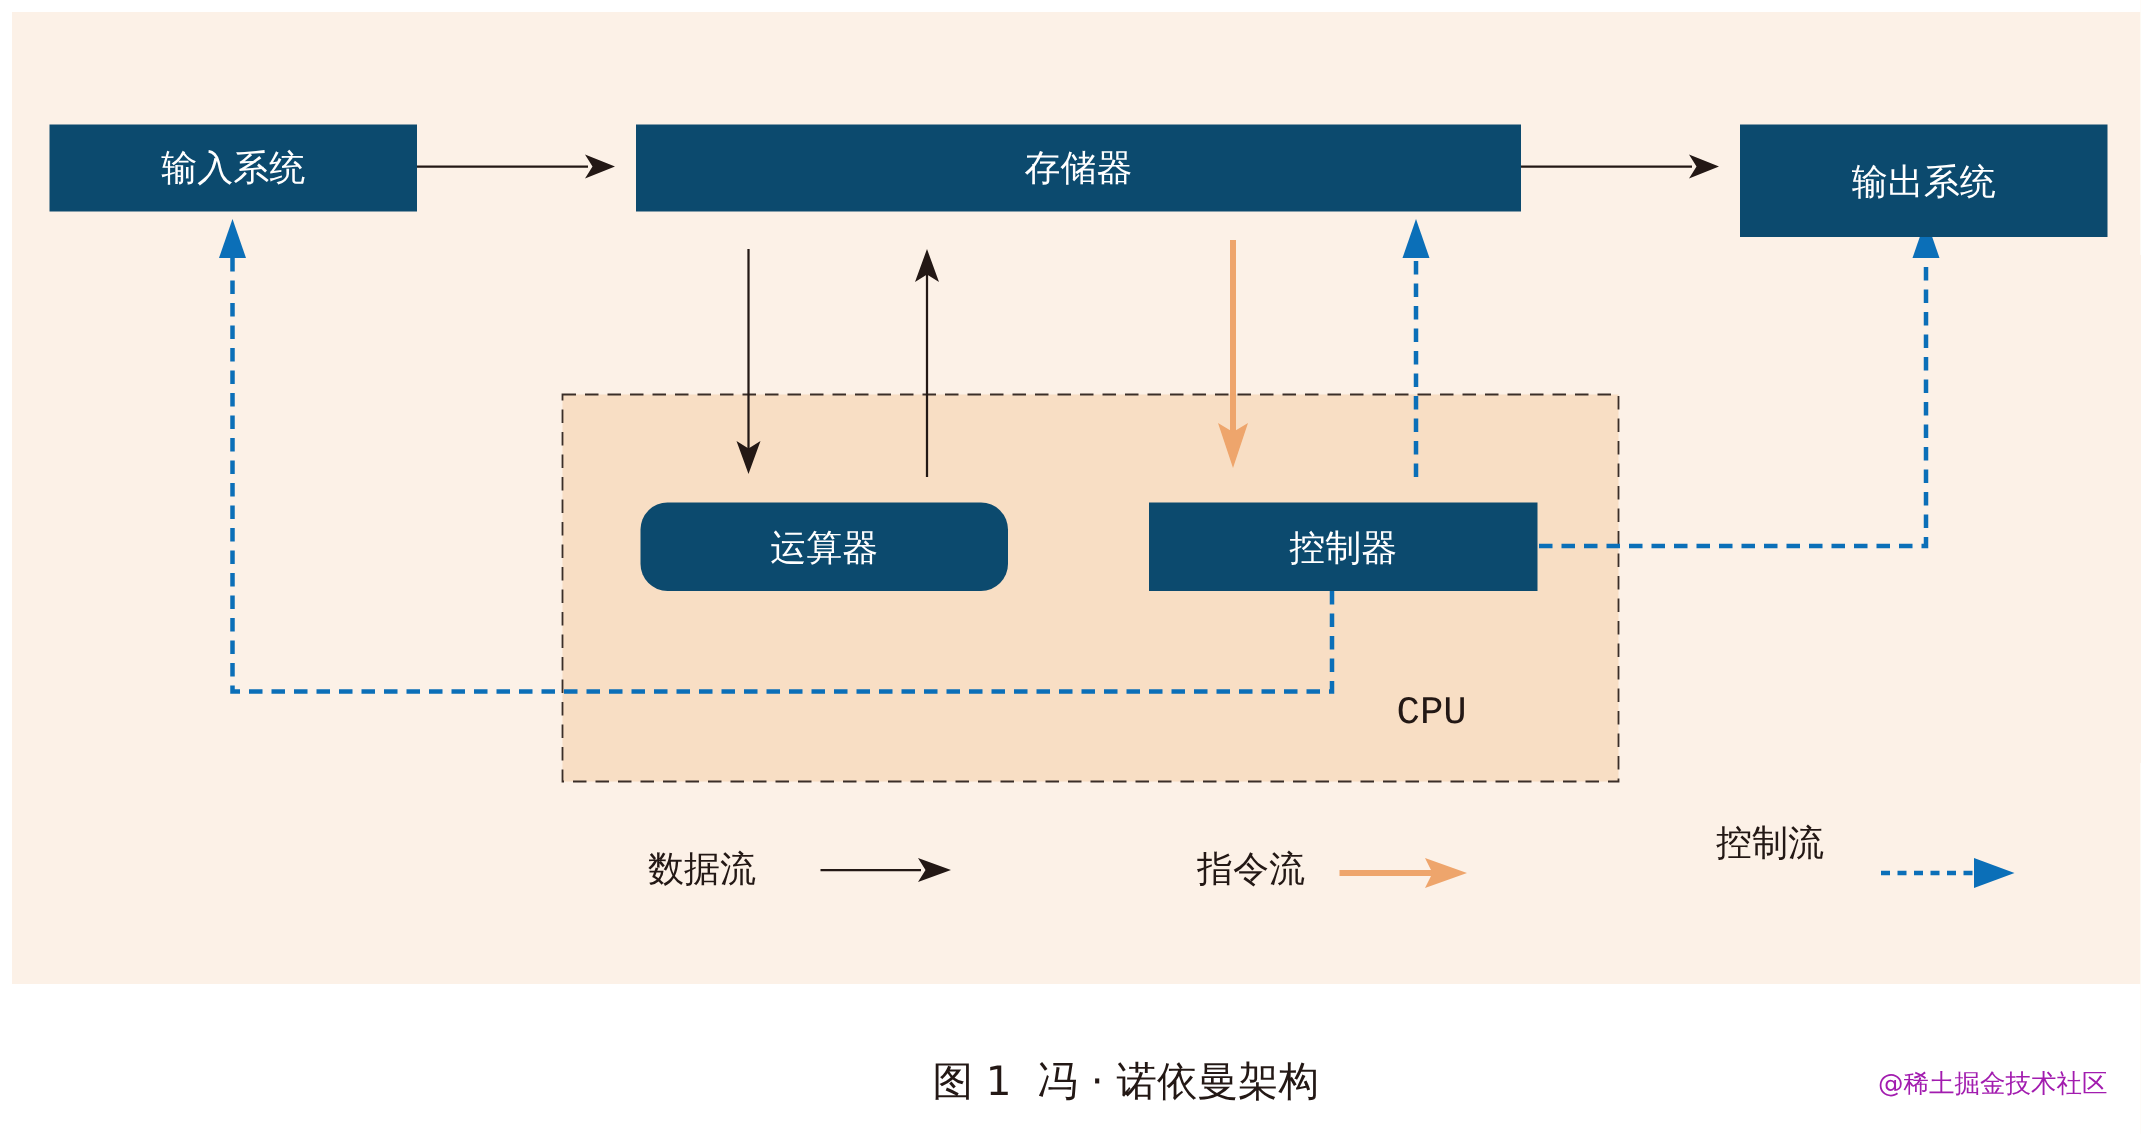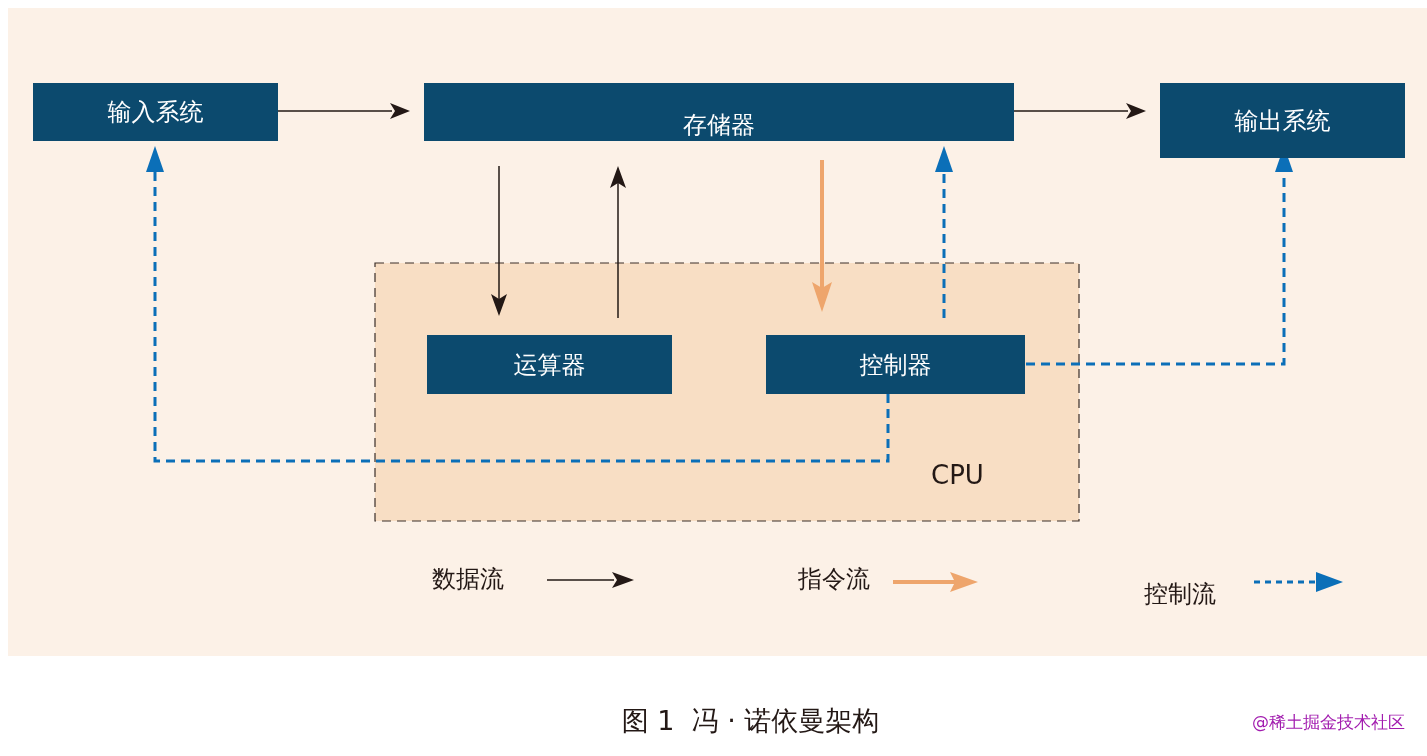--- a/index.html
+++ b/index.html
@@ -74,33 +74,33 @@
   </g>
   <g>
     <line x1="1254" y1="582" x2="1320" y2="582" stroke="#0b6fb8" stroke-width="3" stroke-dasharray="6,5"></line>
     <path d="M1316,572 L1343,582 L1316,592 Z" fill="#0b6fb8"></path>
   </g>
 </svg>
 
 <div class="box" style="left:33px;top:83px;width:245px;height:58px;">
   <span>输入系统</span>
 </div>
-<div class="box" style="left:424px;top:83px;width:590px;height:58px;align-items:flex-end;">
+<div class="box" style="left:424px;top:83px;width:590px;height:58px;">
   <span>存储器</span>
 </div>
 <div class="box" style="left:1160px;top:83px;width:245px;height:75px;">
   <span>输出系统</span>
 </div>
-<div class="box" style="left:427px;top:335px;width:245px;height:59px;">
+<div class="box" style="left:427px;top:335px;width:245px;height:59px;border-radius:18px;">
   <span>运算器</span>
 </div>
 <div class="box" style="left:766px;top:335px;width:259px;height:59px;">
   <span>控制器</span>
 </div>
 
-<div class="cpu-label" style="left:931px;top:460px;">CPU</div>
+<div class="cpu-label" style="left:931px;top:460px;font-family:Liberation Mono, monospace;">CPU</div>
 
 <div class="legend-label" style="left:432px;top:563px;">数据流</div>
 <div class="legend-label" style="left:778px;top:563px;margin-left:20px;">指令流</div>
-<div class="legend-label" style="left:1144px;top:578px;">控制流</div>
+<div class="legend-label" style="left:1144px;top:546px;">控制流</div>
 
 <div class="caption" style="white-space:pre;padding-left:37px;">图 1  冯 · 诺依曼架构</div>
 <div class="watermark">@稀土掘金技术社区</div>
 
 </body></html>

